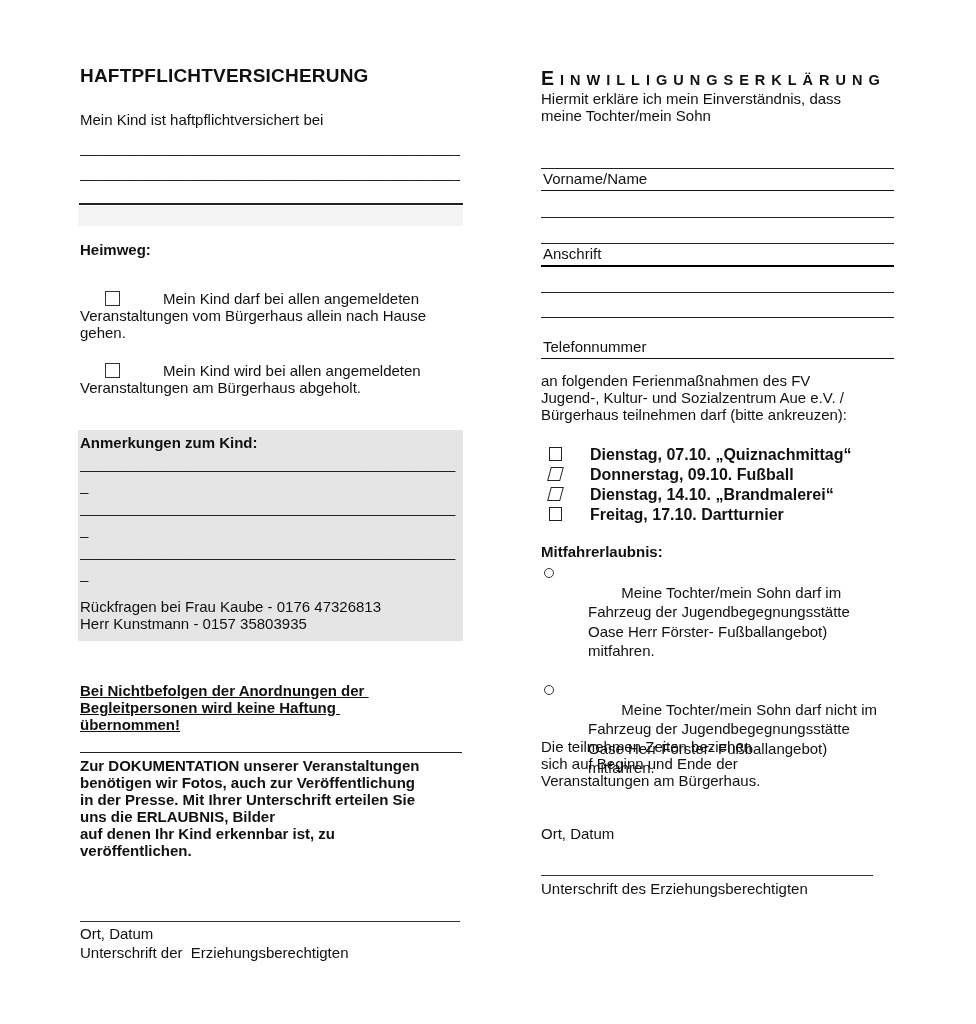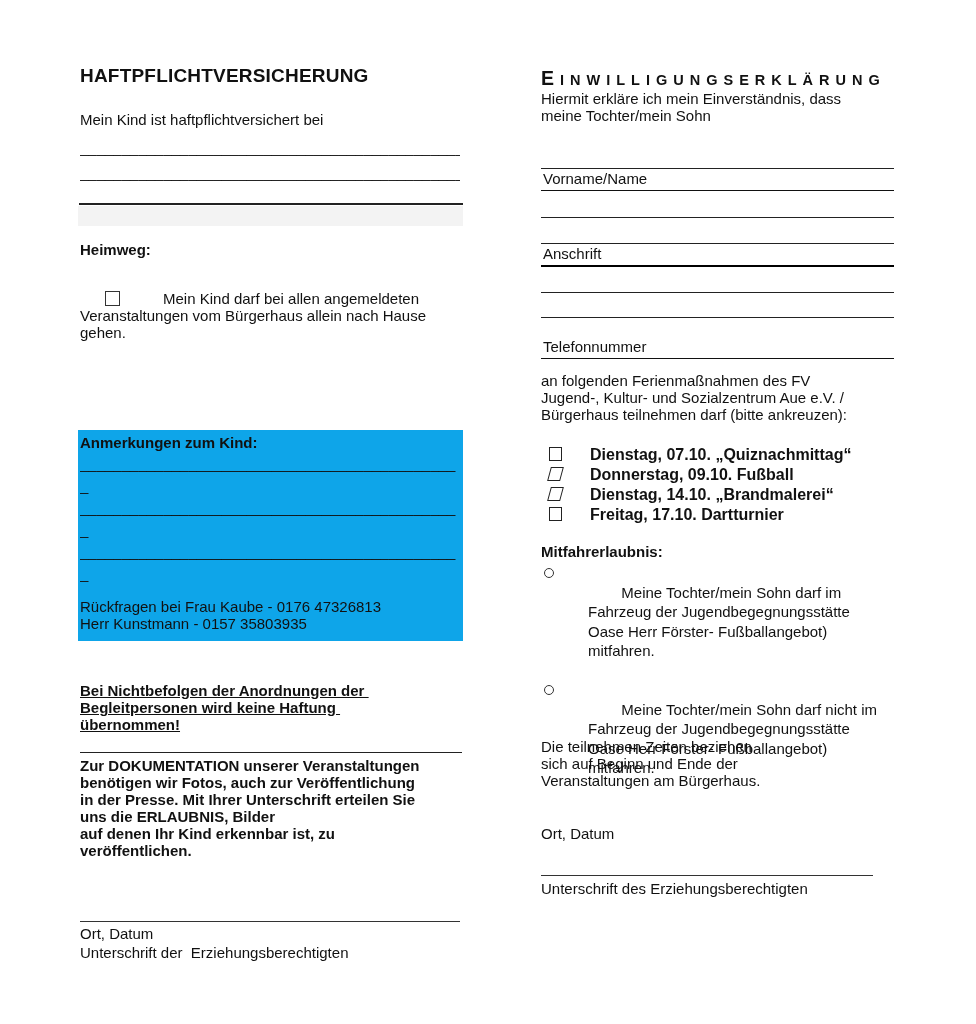--- a/index.html
+++ b/index.html
@@ -15,21 +15,21 @@
 
   .h1-left { font-size:19px; font-weight:bold; letter-spacing:0.2px; white-space:nowrap; }
   .h1-right { font-size:14.5px; font-weight:bold; letter-spacing:6px; line-height:24px; white-space:nowrap; }
   .h1-right::first-letter { font-size:19.5px; letter-spacing:6px; }
 
   .uscore { font-size:15px; line-height:20px; white-space:nowrap; overflow:hidden; width:380px; letter-spacing:0; }
   .uscore-multi { font-size:15px; line-height:22px; white-space:pre-wrap; overflow:hidden; }
 
   .rule-solid { border-top:2px solid #222; }
   .gray-bar { background:#f3f3f3; }
-  .gray-block { background:#0ea5e9; box-sizing:border-box; padding:4px 4px 0 2px; }
+  .gray-block { background:#e5e5e5; box-sizing:border-box; padding:4px 4px 0 2px; }
 
   .cb { display:inline-block; width:13px; height:13px; border:1.5px solid #333; margin-right:43px; vertical-align:-2px; background:#fff; }
   .hw-opt { width:380px; }
 
   .warning { font-weight:bold; text-decoration:underline; }
 
   .photo-block { border-top:1.5px solid #222; padding-top:4px; font-weight:bold; }
 
   .sig-line { border-top:1.5px solid #333; }
 
@@ -63,20 +63,24 @@
     <div class="abs gray-bar" style="top:206px; left:-2px; width:385px; height:20px;"></div>
 
     <div class="abs txt bold" style="top:241px; left:0;">Heimweg:</div>
 
     <div class="abs txt hw-opt" style="top:273px; left:0;">
       <span class="cb"></span><span>Mein Kind darf bei allen angemeldeten
 Veranstaltungen vom Bürgerhaus allein nach Hause
 gehen.</span>
     </div>
 
+    <div class="abs txt hw-opt" style="top:345px; left:0;">
+      <span class="cb"></span><span>Mein Kind wird bei allen angemeldeten
+Veranstaltungen am Bürgerhaus abgeholt.</span>
+    </div>
 
     <div class="abs gray-block" style="top:430px; left:-2px; width:385px; height:211px;">
       <div class="txt bold">Anmerkungen zum Kind:</div>
       <div class="uscore-multi" style="margin-top:2px; width:380px;">_____________________________________________
 _
 _____________________________________________
 _
 _____________________________________________
 _</div>
       <div class="txt" style="margin-top:13px;">Rückfragen bei Frau Kaube - 0176 47326813</div>

